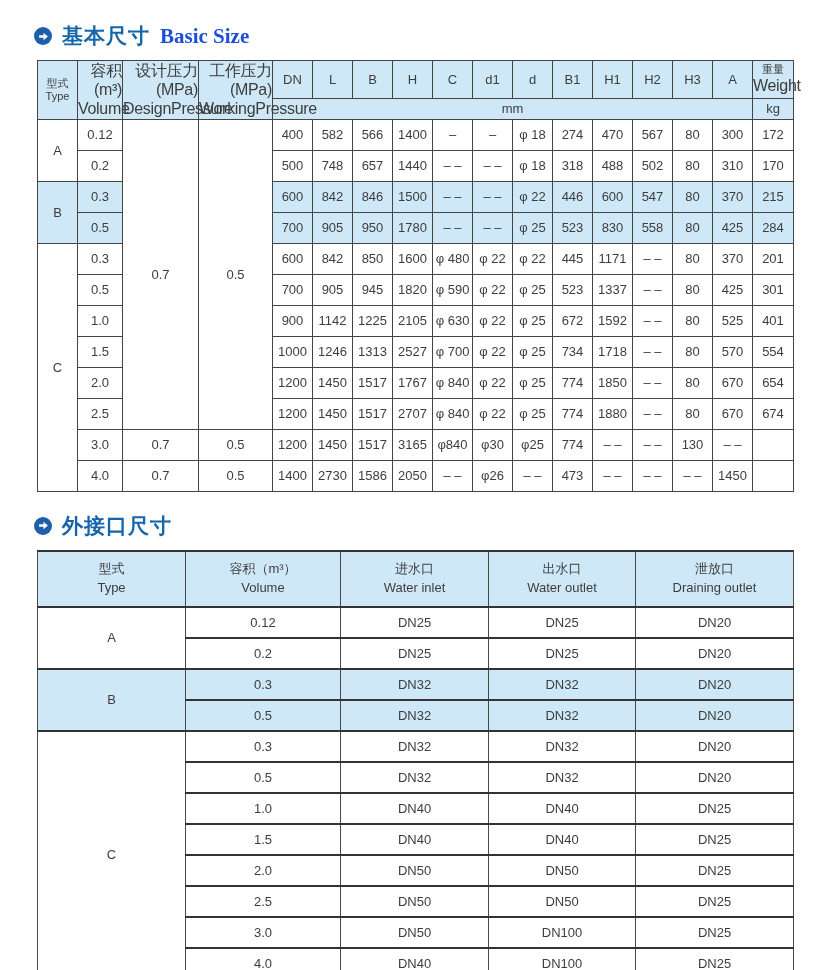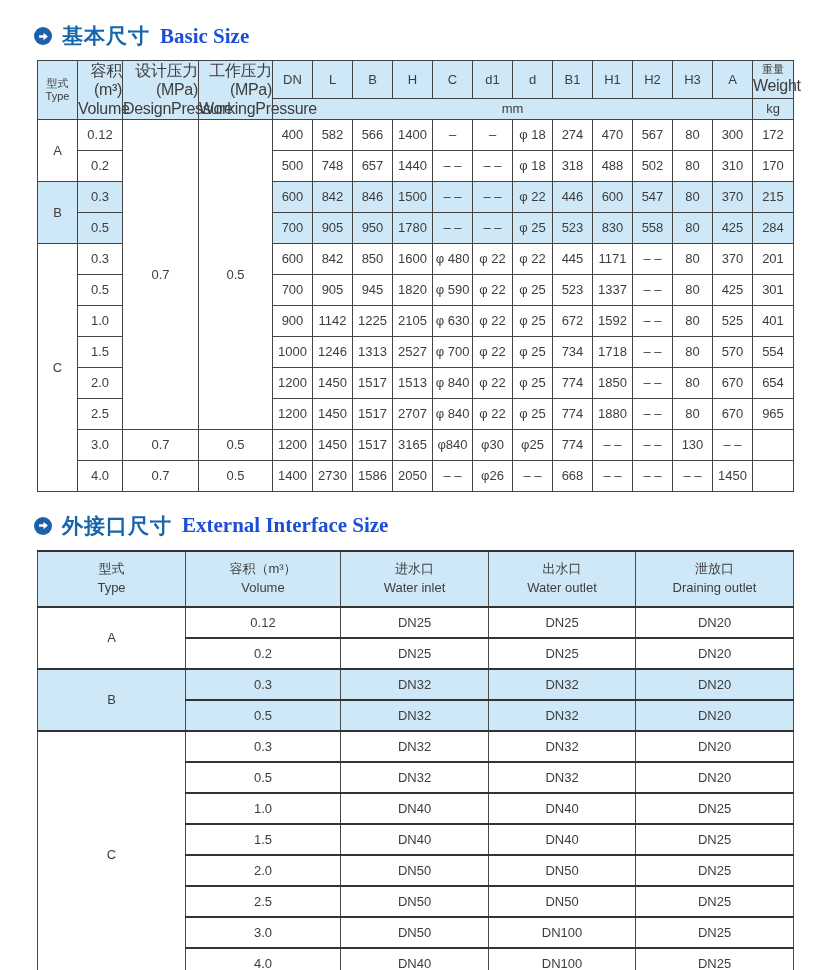--- a/index.html
+++ b/index.html
@@ -295,21 +295,21 @@
         <td>– –</td>
         <td>80</td>
         <td>570</td>
         <td>554</td>
       </tr>
       <tr>
         <td>2.0</td>
         <td>1200</td>
         <td>1450</td>
         <td>1517</td>
-        <td>1513</td>
+        <td>1767</td>
         <td>φ 840</td>
         <td>φ 22</td>
         <td>φ 25</td>
         <td>774</td>
         <td>1850</td>
         <td>– –</td>
         <td>80</td>
         <td>670</td>
         <td>654</td>
       </tr>
@@ -320,21 +320,21 @@
         <td>1517</td>
         <td>2707</td>
         <td>φ 840</td>
         <td>φ 22</td>
         <td>φ 25</td>
         <td>774</td>
         <td>1880</td>
         <td>– –</td>
         <td>80</td>
         <td>670</td>
-        <td>965</td>
+        <td>674</td>
       </tr>
       <tr>
         <td>3.0</td>
         <td>0.7</td>
         <td>0.5</td>
         <td>1200</td>
         <td>1450</td>
         <td>1517</td>
         <td>3165</td>
         <td>φ840</td>
@@ -351,40 +351,39 @@
         <td>4.0</td>
         <td>0.7</td>
         <td>0.5</td>
         <td>1400</td>
         <td>2730</td>
         <td>1586</td>
         <td>2050</td>
         <td>– –</td>
         <td>φ26</td>
         <td>– –</td>
-        <td>668</td>
+        <td>473</td>
         <td>– –</td>
         <td>– –</td>
         <td>– –</td>
         <td>1450</td>
         <td></td>
       </tr>
     </tbody>
   </table>
 
   <div class="spacer"></div>
 
   <div class="section-title">
     <span class="bullet">
       <svg width="11" height="11" viewBox="0 0 10 10">
           <path d="M1 3.8h4V1.6L9 5 5 8.4V6.2H1z" fill="#ffffff"></path>
         </svg>
     </span>
     <span class="title-zh">外接口尺寸</span>
-    <span class="title-en">External Interface Size</span>
   </div>
 
   <table class="t2">
     <colgroup>
       <col style="width:148px">
         <col style="width:155px">
         <col style="width:148px">
         <col style="width:147px">
         <col style="width:158px">
     </colgroup>

